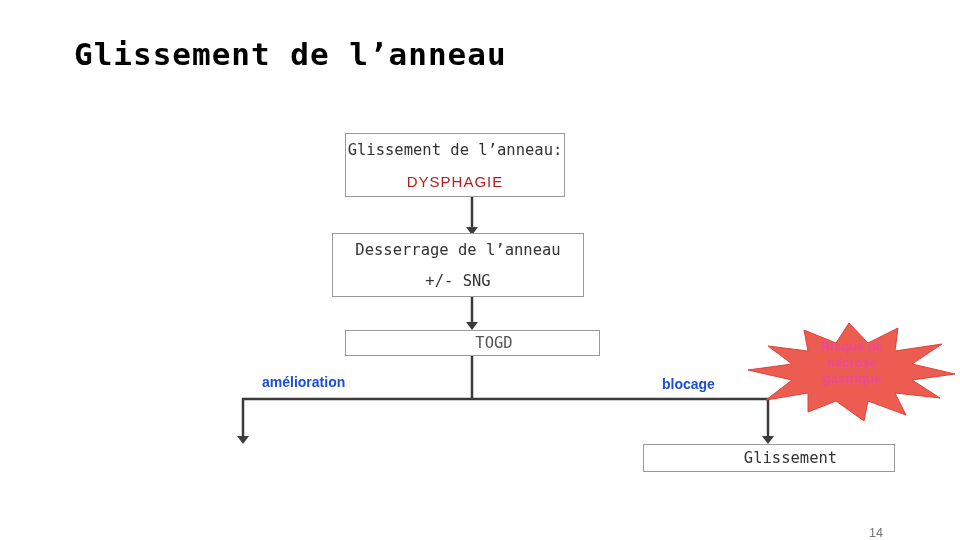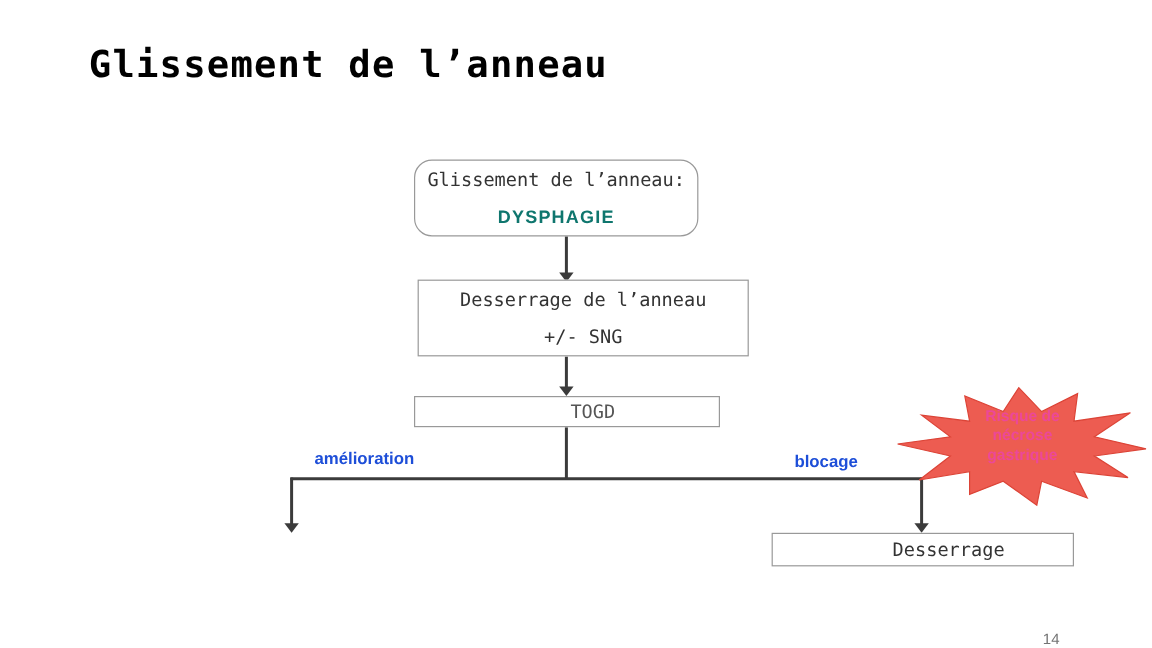--- a/index.html
+++ b/index.html
@@ -14,28 +14,28 @@
   }
   .connectors{position:absolute;left:0;top:0;z-index:1;}
   .connectors line{stroke:#3b3b3b;stroke-width:2.5;}
   .connectors polygon{fill:#3b3b3b;}
   .fbox{
     position:absolute;box-sizing:border-box;background:#ffffff;border:1px solid #999999;
     z-index:2;color:#333333;font-size:15.5px;text-align:center;
   }
   .fbox.two-line{display:flex;flex-direction:column;justify-content:space-between;padding:7px 0 6px 0;}
   .fbox.one-line{display:flex;align-items:center;justify-content:center;padding-left:43px;}
-  .box-top   {left:345px;top:133px;width:237px;height:64px;border-radius:15px;}
-  .box-mid   {left:348px;top:233px;width:276px;height:64px;}
+  .box-top   {left:345px;top:133px;width:220px;height:64px;}
+  .box-mid   {left:332px;top:233px;width:252px;height:64px;}
   .box-togd  {left:345px;top:330px;width:255px;height:26px;color:#555555;}
   .box-surv  {left:119px;top:444px;width:252px;height:28px;}
   .box-chir  {left:643px;top:444px;width:252px;height:28px;}
   .red-line{
     font-family:"Liberation Sans","DejaVu Sans",sans-serif;
-    font-weight:bold;color:#0f766e;letter-spacing:1px;font-size:15px;
+    font-weight:normal;color:#b91c1c;letter-spacing:1px;font-size:15px;
   }
   .branch-label{
     position:absolute;z-index:2;
     font-family:"Liberation Sans","DejaVu Sans",sans-serif;
     font-weight:bold;font-size:14px;color:#1d4ed8;white-space:nowrap;
   }
   .label-left{left:262px;top:374px;}
   .label-right{left:662px;top:376px;}
   .starburst-svg{position:absolute;left:746px;top:322px;z-index:3;}
   .starburst-text{
@@ -88,21 +88,21 @@
   <div class="fbox one-line box-togd">
     <div>TOGD</div>
   </div>
 
   <div class="branch-label label-left">amélioration</div>
 
   <div class="branch-label label-right">blocage</div>
 
 
   <div class="fbox one-line box-chir">
-    <div>Desserrage</div>
+    <div>Glissement</div>
   </div>
 
   <svg class="starburst-svg" width="212" height="100" viewBox="0 0 212 100" aria-hidden="true">
     <polygon fill="#ed5c51" stroke="#dc4437" stroke-width="1" points="209,52 166,58 194,76 149,71 160,93 122,79 118,99 90,79 62,90 62,71 20,78 46,58 2,48 46,42 22,24 62,29 58,8 90,21 103,1 122,21 152,6 149,29 196,22 166,42"></polygon>
   </svg>
 
   <div class="starburst-text">
     <div>Risque de</div>
     <div>nécrose</div>
     <div>gastrique</div>

